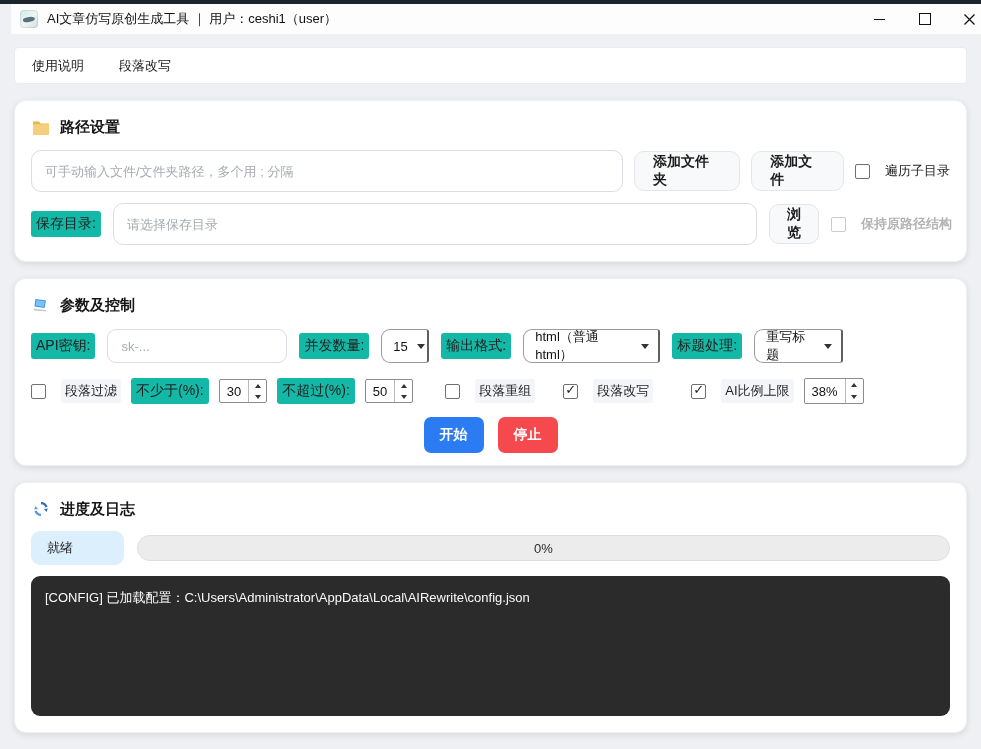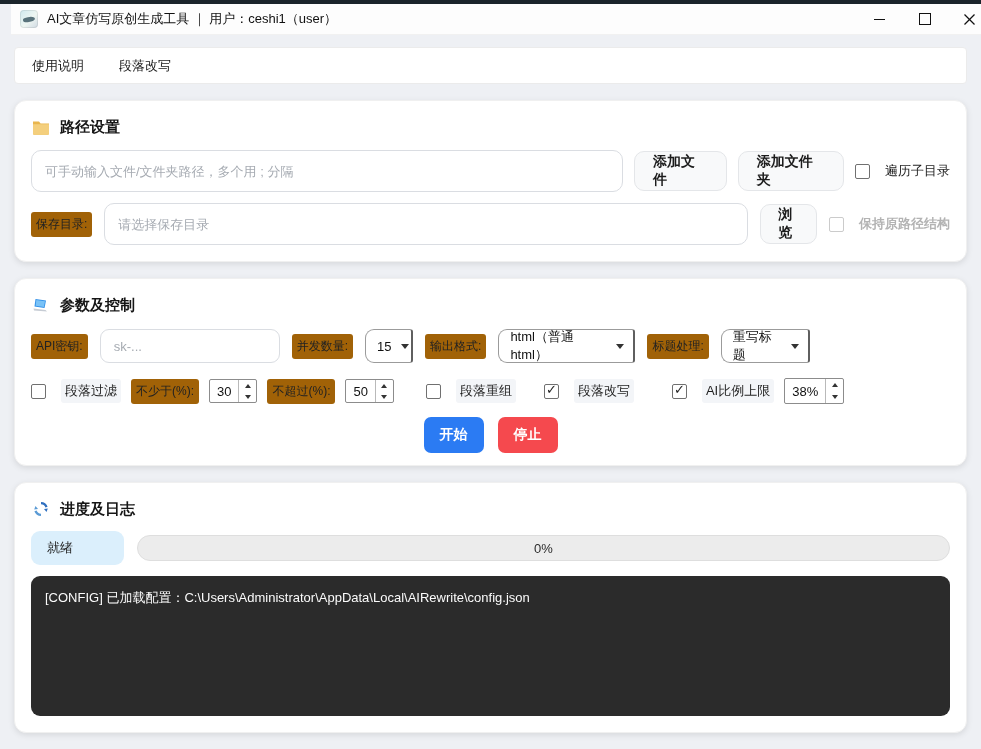--- a/index.html
+++ b/index.html
@@ -46,21 +46,21 @@
     font-family:"Liberation Sans","DejaVu Sans",sans-serif;outline:none;}
   .text-input::placeholder{color:#a6abb2;}
   .small-input{height:34px;border-radius:9px;}
 
   
   .soft-btn{height:40px;background:#f8f9fa;border:1px solid #e4e6e9;border-radius:10px;
     font-size:14px;font-weight:bold;color:#1c1c1c;display:flex;align-items:center;justify-content:center;
     box-sizing:border-box;padding:0 18px;cursor:default;}
 
   
-  .chip-label{font-size:12px;color:#222;background:#a16207;padding:4px 5px;border-radius:3px;white-space:nowrap;}
+  .chip-label{font-size:14px;color:#222;background:#14b8a6;padding:4px 5px;border-radius:3px;white-space:nowrap;}
 
   
   .checkbox{display:flex;align-items:center;gap:15px;white-space:nowrap;}
   .cb-box{width:15px;height:15px;background:#fff;border:1px solid #707070;border-radius:2px;
     box-sizing:border-box;position:relative;flex:0 0 auto;}
   .checkbox.checked .cb-box::after{content:"\2713";position:absolute;left:1px;top:-3px;
     font-size:13px;font-weight:bold;color:#1f1f1f;}
   .cb-label{font-size:13px;color:#1f1f1f;background:#f3f5f8;padding:3px 4px;border-radius:3px;}
   .checkbox.disabled .cb-box{border-color:#cbcbcb;}
   .checkbox.disabled .cb-label{color:#b3b3b3;background:#f7f8fa;}
@@ -128,22 +128,22 @@
   <div class="card-header">
     <svg class="card-icon" viewBox="0 0 20 20">
       <path d="M2 4.5 h6 l1.6 2 H18 v10 a1.2 1.2 0 0 1 -1.2 1.2 H3.2 A1.2 1.2 0 0 1 2 16.5 Z" fill="#e9b64e"></path>
       <path d="M2 7.2 h16 v9.3 a1.2 1.2 0 0 1 -1.2 1.2 H3.2 A1.2 1.2 0 0 1 2 16.5 Z" fill="#f4cf7d"></path>
     </svg>
     <div class="card-title">路径设置</div>
   </div>
 
   <div class="row" style="margin-top:13px;gap:11px;">
     <input class="text-input" style="width: 592px; flex: 0 0 auto;" type="text" placeholder="可手动输入文件/文件夹路径，多个用 ; 分隔">
+    <div class="soft-btn">添加文件夹</div>
     <div class="soft-btn">添加文件</div>
-    <div class="soft-btn">添加文件夹</div>
     <div class="checkbox">
       <div class="cb-box"></div>
       <div class="cb-label" style="background:none;padding:0;">遍历子目录</div>
     </div>
   </div>
 
   <div class="row" style="margin-top:11px;gap:12px;">
     <div class="chip-label">保存目录:</div>
     <input class="text-input" style="width: 644px; flex: 0 0 auto;" type="text" placeholder="请选择保存目录">
     <div class="soft-btn" style="padding:0 17px;">浏览</div>

